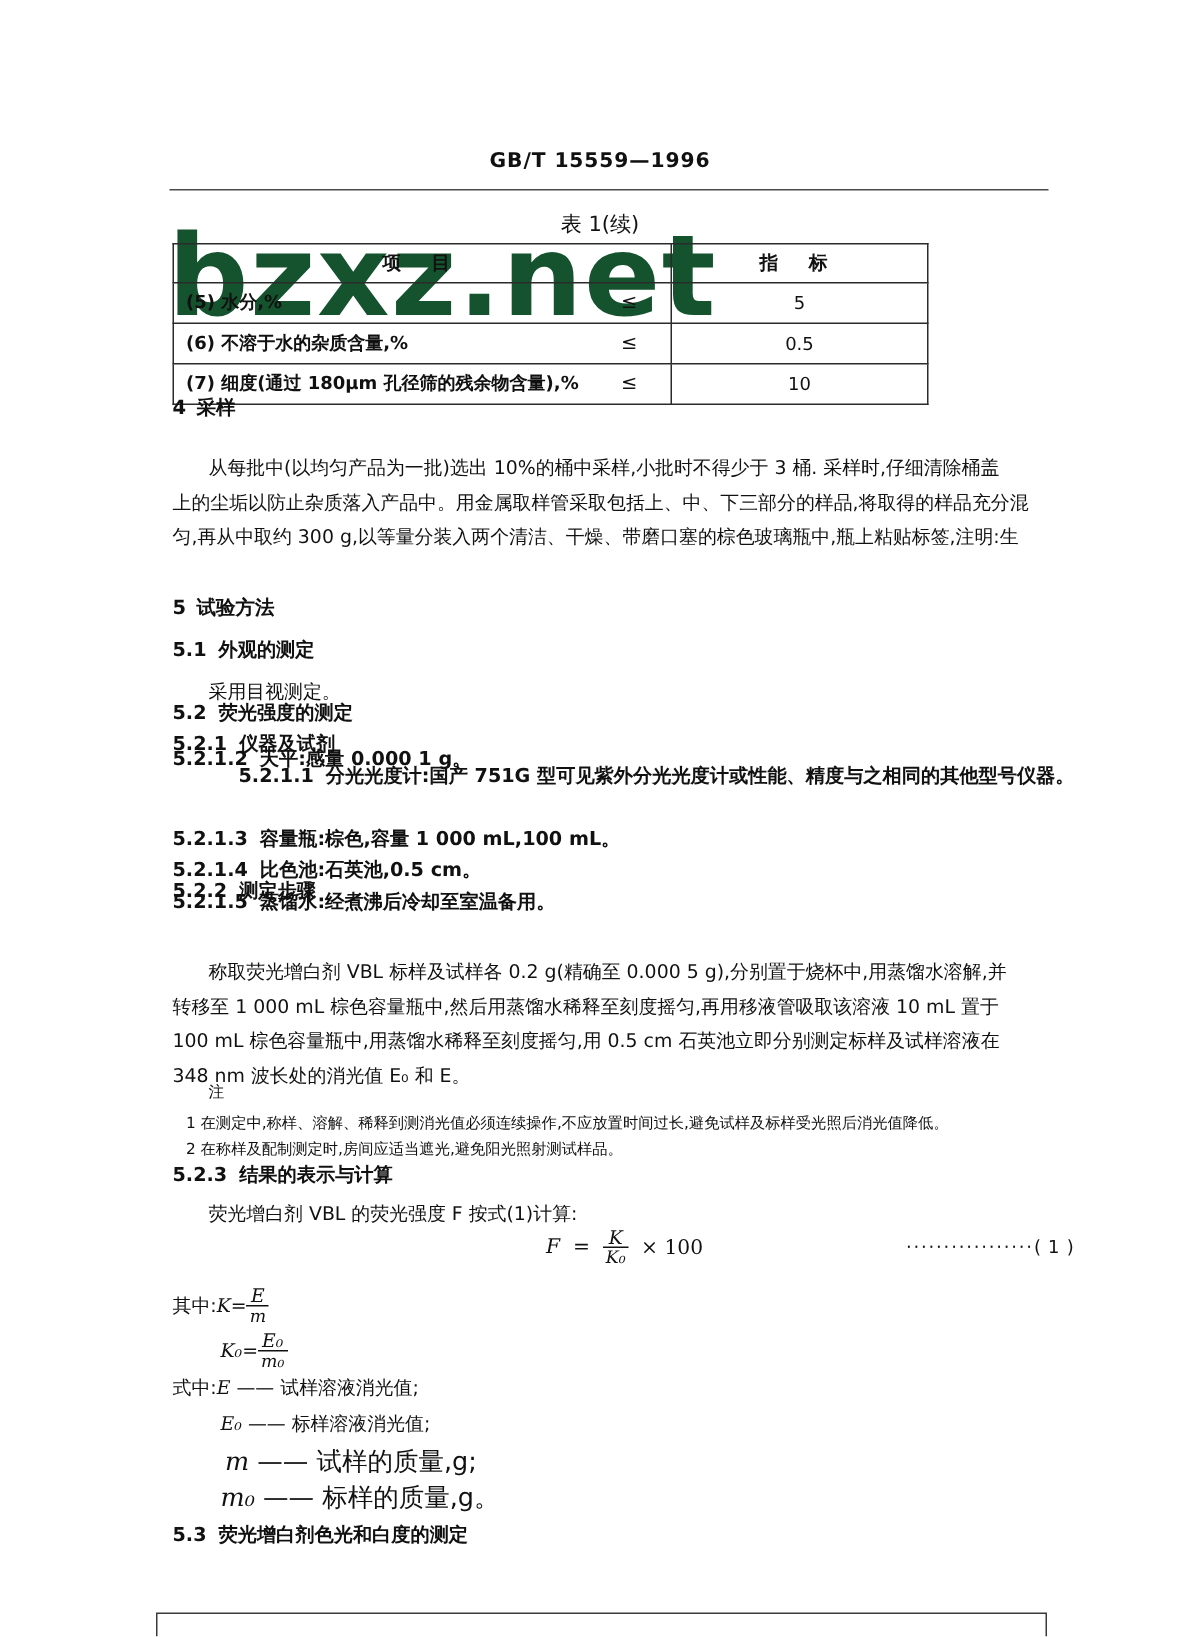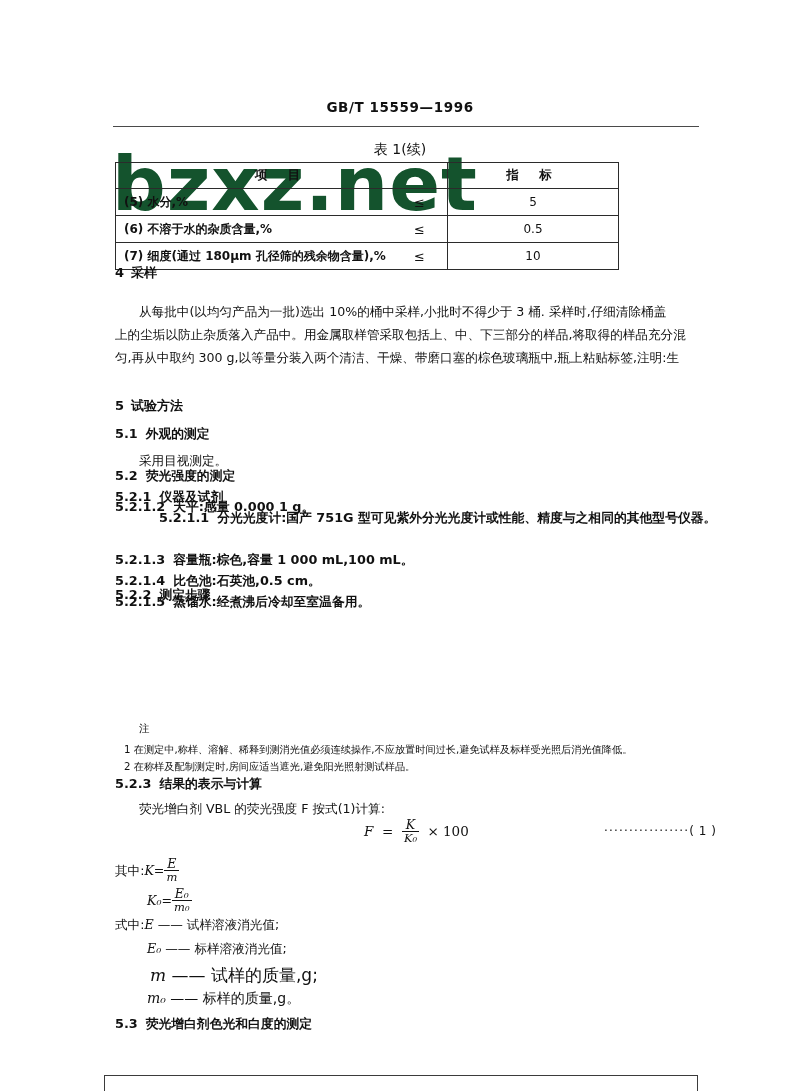--- a/index.html
+++ b/index.html
@@ -258,20 +258,26 @@
     <span class="num">5.2.1.4</span><span>比色池:石英池,0.5 cm。</span>
   </div>
   <div class="blk h-sub" style="left:115px; top:596px;">
     <span class="num">5.2.1.5</span><span>蒸馏水:经煮沸后冷却至室温备用。</span>
   </div>
 
   <div class="blk h-sub" style="left:115px; top:589px;">
     <span class="num">5.2.2</span><span>测定步骤</span>
   </div>
 
+  <div class="blk para" style="left:115px; top:636px;">
+    <div style="text-indent:24px;">称取荧光增白剂 VBL 标样及试样各 0.2 g(精确至 0.000 5 g),分别置于烧杯中,用蒸馏水溶解,并</div>
+    <div>转移至 1 000 mL 棕色容量瓶中,然后用蒸馏水稀释至刻度摇匀,再用移液管吸取该溶液 10 mL 置于</div>
+    <div>100 mL 棕色容量瓶中,用蒸馏水稀释至刻度摇匀,用 0.5 cm 石英池立即分别测定标样及试样溶液在</div>
+    <div>348 nm 波长处的消光值 E₀ 和 E。</div>
+  </div>
 
   <div class="blk note-head" style="left:139px; top:723px;">注</div>
   <div class="blk note-line" style="left:124px; top:741px; line-height:17px;">
     <div>1 在测定中,称样、溶解、稀释到测消光值必须连续操作,不应放置时间过长,避免试样及标样受光照后消光值降低。</div>
     <div>2 在称样及配制测定时,房间应适当遮光,避免阳光照射测试样品。</div>
   </div>
 
   <div class="blk h-sub" style="left:115px; top:778px;">
     <span class="num">5.2.3</span><span>结果的表示与计算</span>
   </div>
@@ -301,21 +307,21 @@
 
   <div class="blk" style="left:115px; top:919px; font-size:12.6px;">
     <span>式中:</span><span class="it">E</span><span class="mdash">&nbsp;——&nbsp;</span><span>试样溶液消光值;</span>
   </div>
   <div class="blk" style="left:147px; top:943px; font-size:12.6px;">
     <span class="it">E₀</span><span class="mdash">&nbsp;——&nbsp;</span><span>标样溶液消光值;</span>
   </div>
   <div class="blk" style="left:150px; top:967px; font-size:17px;">
     <span class="it">m</span><span class="mdash">&nbsp;——&nbsp;</span><span>试样的质量,g;</span>
   </div>
-  <div class="blk" style="left:147px; top:991px; font-size:14px;">
+  <div class="blk" style="left:147px; top:991px; font-size:17px;">
     <span class="it">m₀</span><span class="mdash">&nbsp;——&nbsp;</span><span>标样的质量,g。</span>
   </div>
 
   <div class="blk h-sub" style="left:115px; top:1018px;">
     <span class="num">5.3</span><span>荧光增白剂色光和白度的测定</span>
   </div>
 
   <div class="footer-box"></div>
 
 </div>

